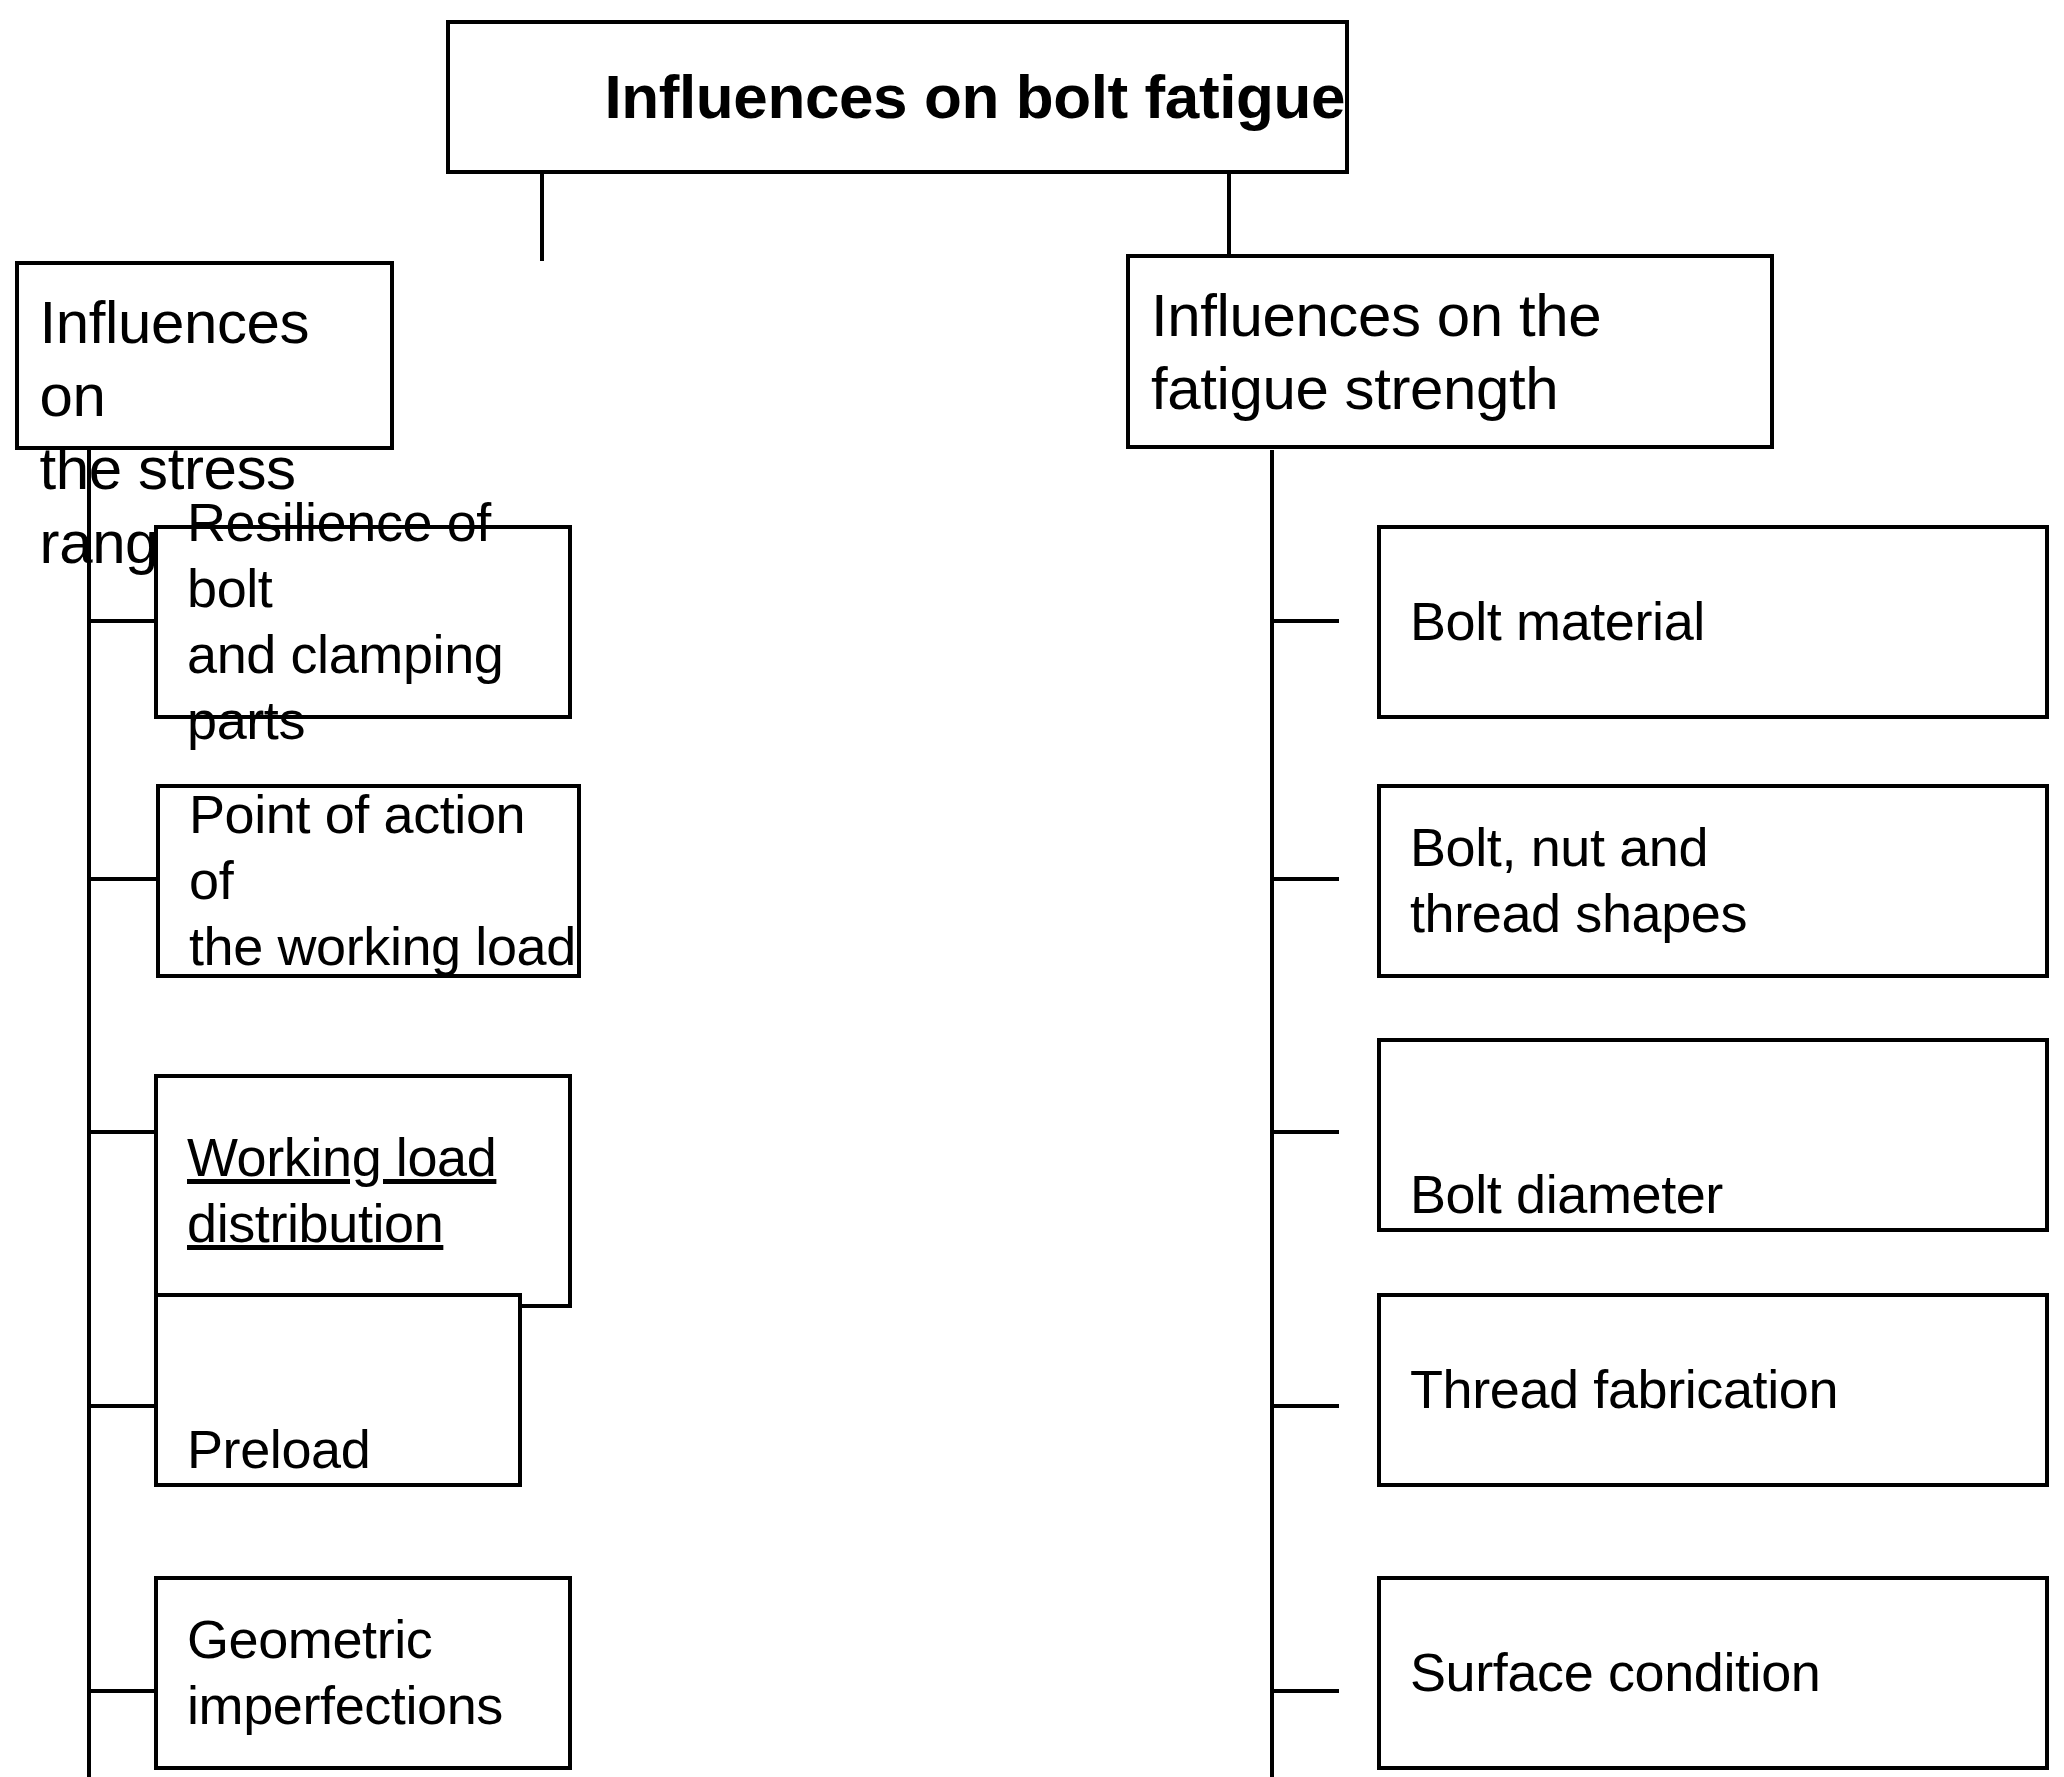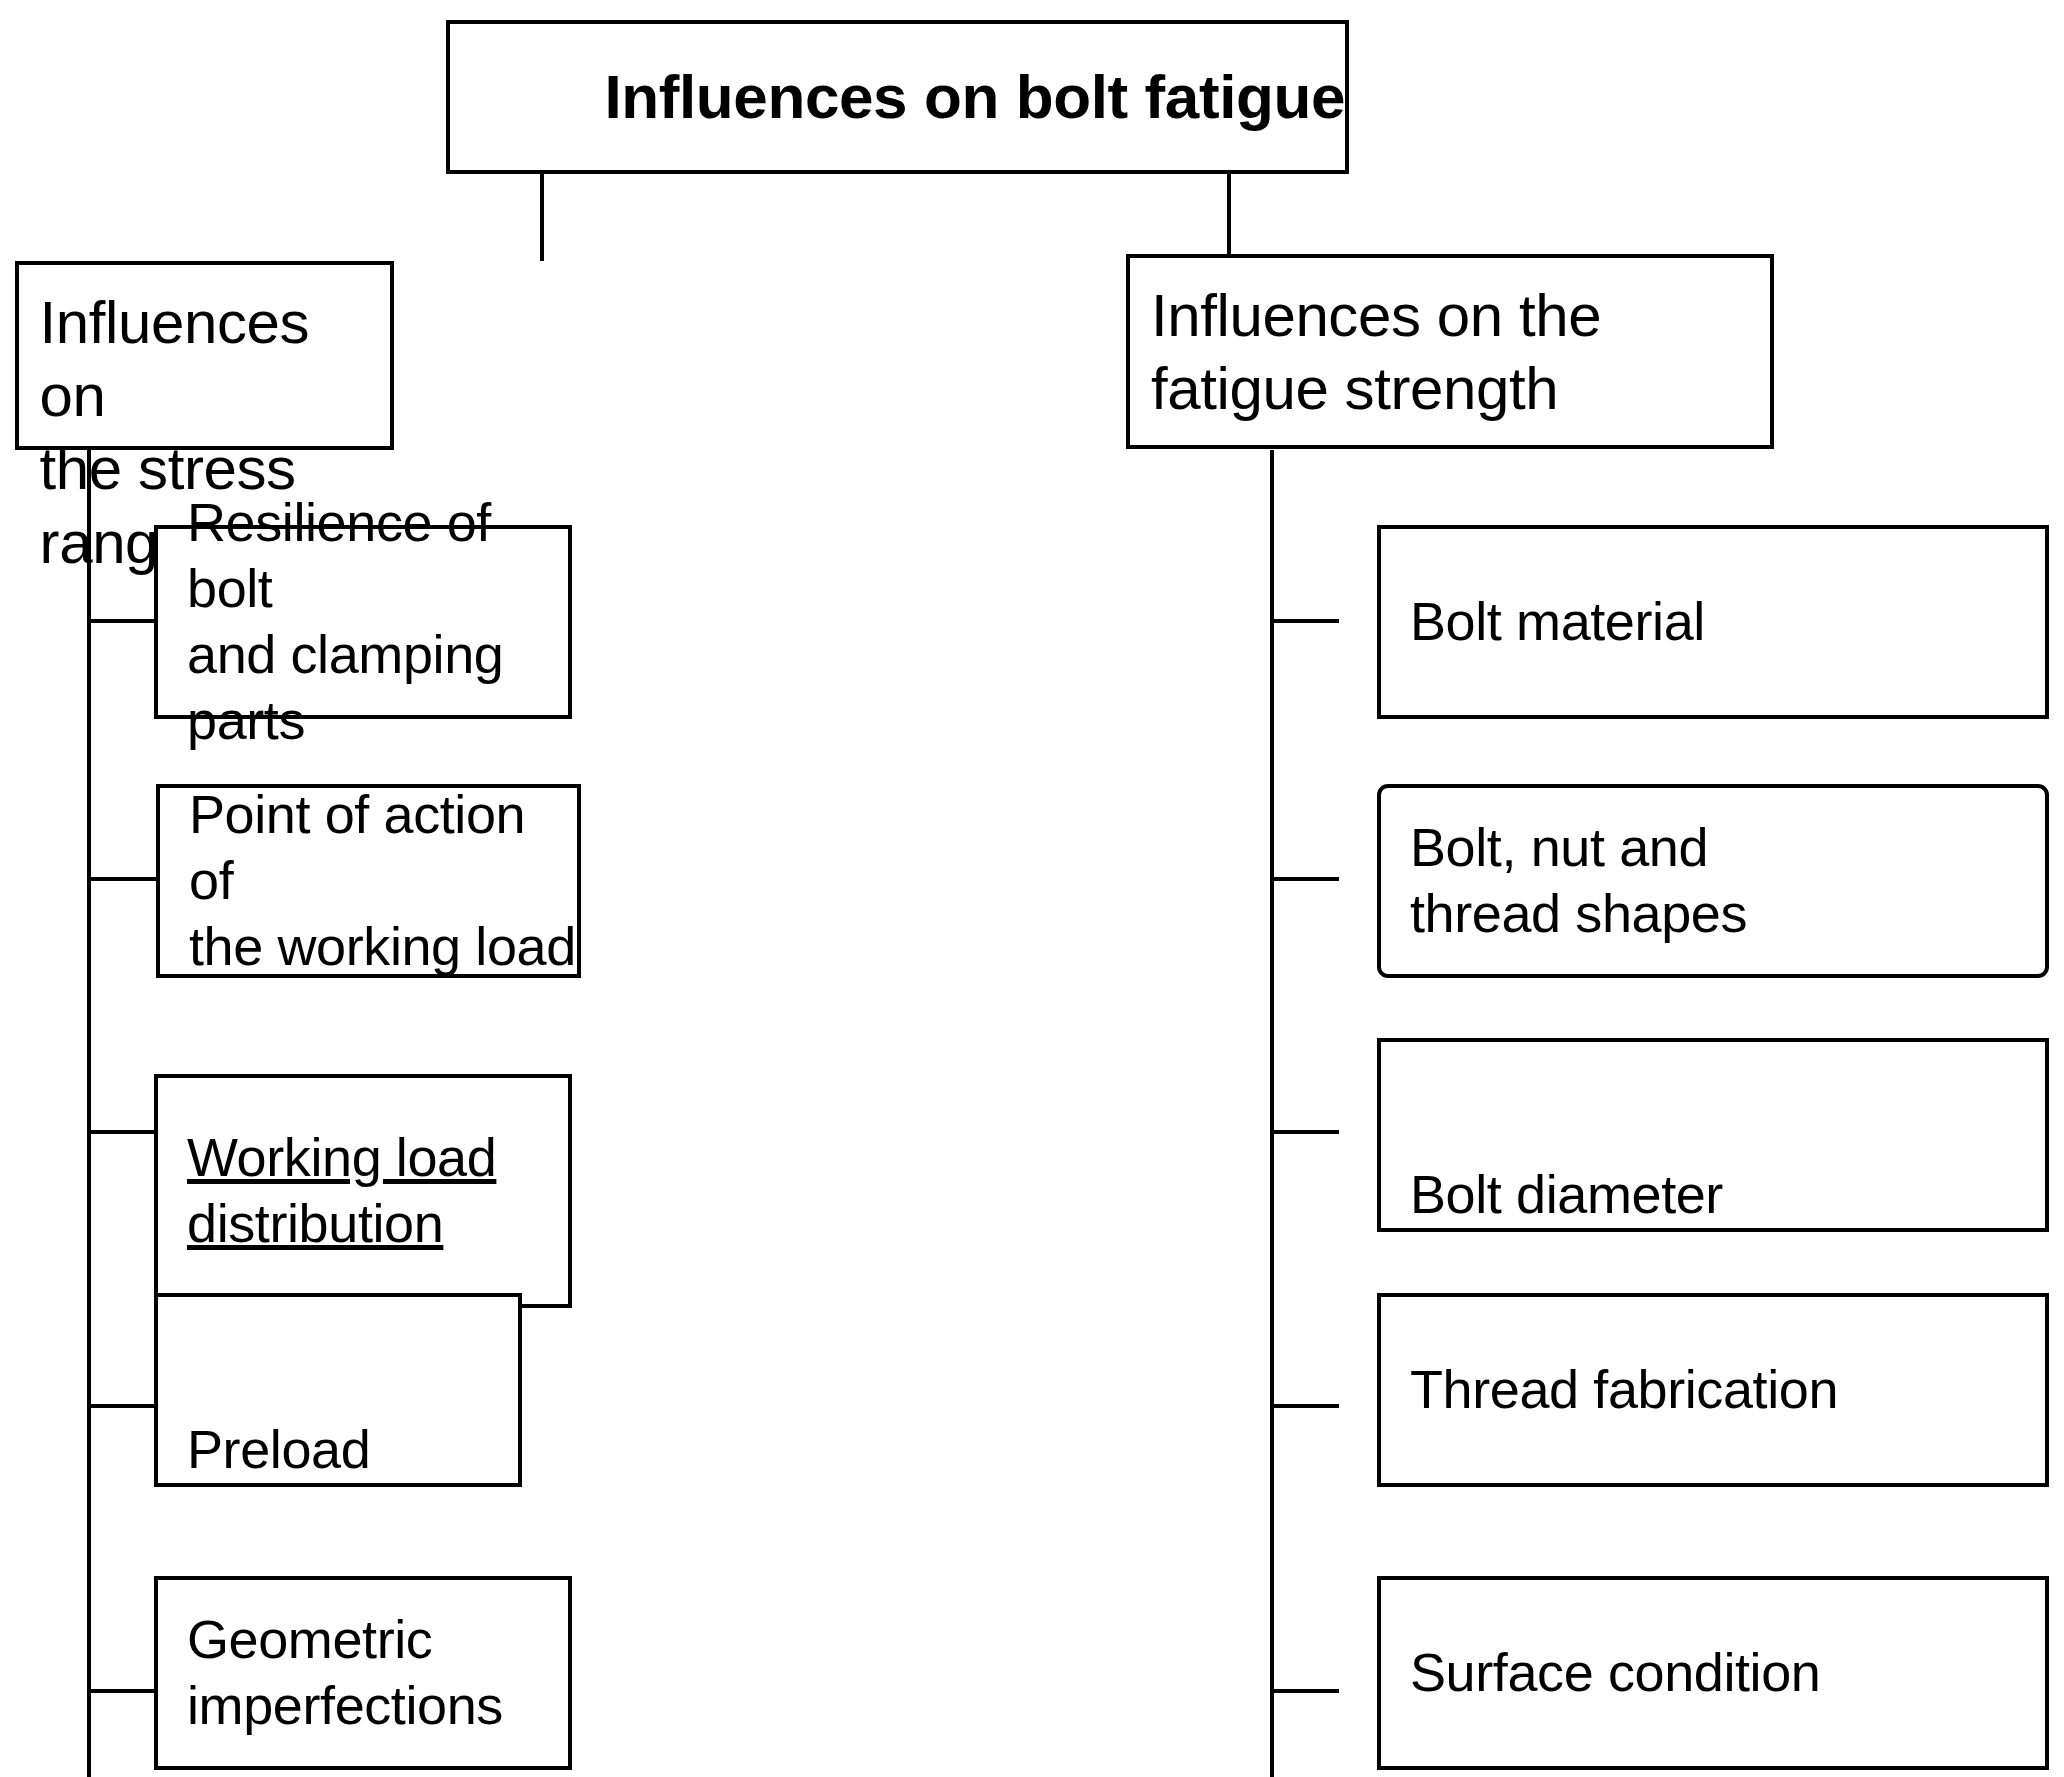--- a/index.html
+++ b/index.html
@@ -135,21 +135,21 @@
   <div class="line h" style="left:1270px; top:619px; width:69px;"></div>
   <div class="line h" style="left:1270px; top:877px; width:69px;"></div>
   <div class="line h" style="left:1270px; top:1130px; width:69px;"></div>
   <div class="line h" style="left:1270px; top:1404px; width:69px;"></div>
   <div class="line h" style="left:1270px; top:1689px; width:69px;"></div>
 
   <div class="node leaf align-mid" style="left:1377px; top:525px; width:672px; height:194px;justify-content:center;">
     <div class="label">Bolt material</div>
   </div>
 
-  <div class="node leaf align-mid" style="left:1377px; top:784px; width:672px; height:194px;border-radius:11px;">
+  <div class="node leaf align-mid" style="left:1377px; top:784px; width:672px; height:194px;">
     <div class="label">Bolt, nut and
 thread shapes</div>
   </div>
 
   <div class="node leaf align-top" style="left:1377px; top:1038px; width:672px; height:194px;">
     <div class="label">Bolt diameter</div>
   </div>
 
   <div class="node leaf align-mid" style="left:1377px; top:1293px; width:672px; height:194px;">
     <div class="label">Thread fabrication</div>

